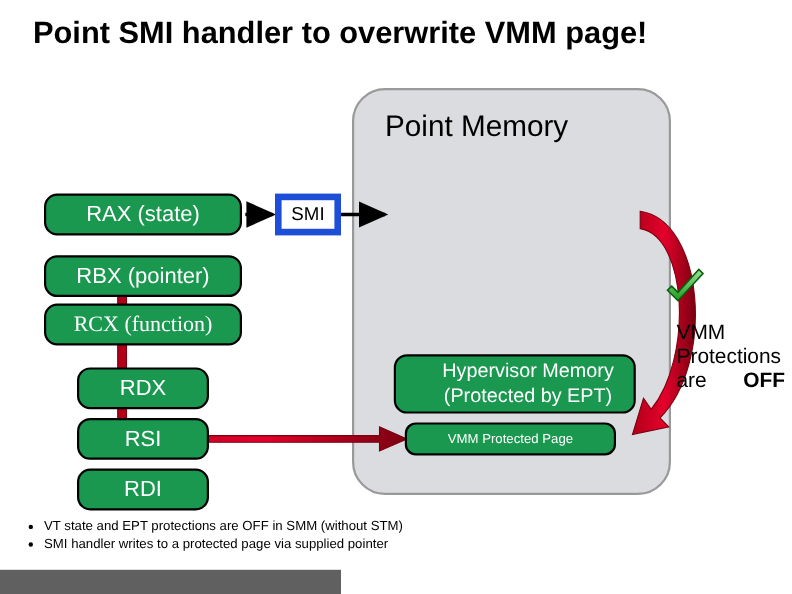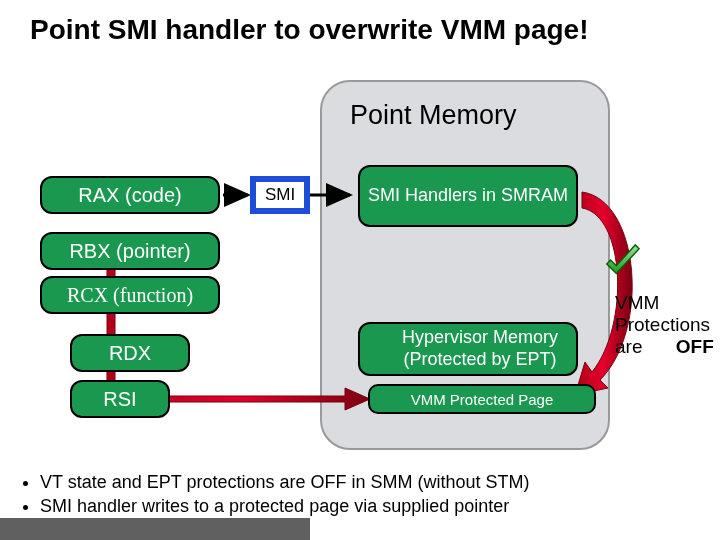--- a/index.html
+++ b/index.html
@@ -15,30 +15,30 @@
     position: absolute; width: 180px; height: 38px; border: 2px solid #000; border-radius: 12px;
     color: #fff; display: flex; align-items: center; justify-content: center;
     font-size: 20px; background: #1a9850;
   }
   .mem-box {
     position: absolute; width: 220px; border: 2px solid #000; border-radius: 12px;
     color: #fff; display: flex; align-items: center; justify-content: center;
     text-align: center; background: #1a9850; font-size: 18px; line-height: 1.2;
   }
   .mem-sub {
-    position: absolute; width: 228px; height: 30px; border: 2px solid #000; border-radius: 10px;
+    position: absolute; width: 192px; height: 30px; border: 2px solid #000; border-radius: 10px;
     color: #fff; display: flex; align-items: center; justify-content: center;
-    background: #1a9850; font-size: 15px;
+    background: #1a9850; font-size: 12px;
   }
   .smi-box {
     position: absolute; width: 60px; height: 38px; border: 6px solid #1d4ed8;
     background: #fff; color: #000; display: flex; align-items: center; justify-content: center;
     font-size: 17px;
   }
-  .bullets { position: absolute; left: 20px; top: 470px; font-size: 18px; color: #000; line-height: 1.35; }
+  .bullets { position: absolute; left: 20px; top: 470px; font-size: 12px; color: #000; line-height: 1.35; }
   .bullets li { margin-left: 20px; }
   .vmm-note { position: absolute; left: 615px; top: 292px; font-size: 19px; color: #000; line-height: 1.15; width: 110px; }
   .bold { font-weight: bold; margin-left: 28px; }
   .footer-bar { position: absolute; left: 0; bottom: 0; width: 310px; height: 22px; background: #606060; }
   
   .arrows { position: absolute; left: 0; top: 0; width: 720px; height: 540px; pointer-events: none; }
   .checkmark { position: absolute; left: 603px; top: 243px; width: 38px; height: 38px; }
 </style>
 </head>
 <body>
@@ -78,29 +78,29 @@
       <path d="M 582 192
                C 640 200, 650 330, 600 380
                L 608 388
                L 575 395
                L 585 362
                L 592 372
                C 630 325, 625 215, 582 208 Z" fill="url(#redgrad)" stroke="#7a0010" stroke-width="1"></path>
     </g>
   </svg>
 
-  <div class="reg-box" style="left:40px; top:176px;">RAX (code)</div>
+  <div class="reg-box" style="left:40px; top:176px;">RAX (state)</div>
   <div class="reg-box" style="left:40px; top:232px;">RBX (pointer)</div>
   <div class="reg-box" style="left:40px; top:276px;font-family:Liberation Serif, serif;">RCX (function)</div>
   <div class="reg-box" style="left:70px; top:334px; width:120px;">RDX</div>
-  <div class="reg-box" style="left:70px; top:380px; width:100px;text-align:right;">RSI</div>
+  <div class="reg-box" style="left:70px; top:380px; width:120px;text-align:right;">RSI</div>
+  <div class="reg-box" style="left:70px; top:426px; width:120px;">RDI</div>
 
   <div class="smi-box" style="left:250px; top:176px;">SMI</div>
 
-  <div class="mem-box" style="left:358px; top:165px; height:62px;">SMI Handlers in SMRAM</div>
   <div class="mem-box" style="left:358px; top:322px; height:54px;padding-left:24px;">Hypervisor Memory (Protected by EPT)</div>
   <div class="mem-sub" style="left:368px; top:384px;">VMM Protected Page</div>
 
   <svg class="checkmark" viewBox="0 0 40 40">
     <path d="M4 22 L14 32 L38 6 L34 2 L14 24 L8 18 Z" fill="url(#greencheck)" stroke="#0b5d0b" stroke-width="1.5"></path>
   </svg>
 
   <div class="vmm-note">
     <span>VMM</span><br>
     <span>Protections</span><br>

